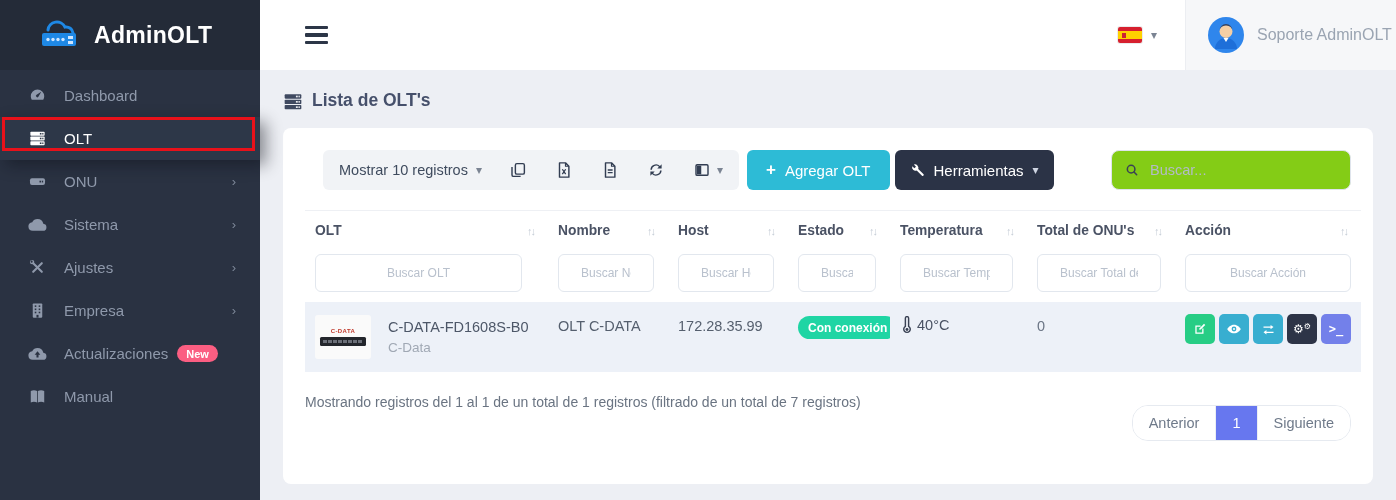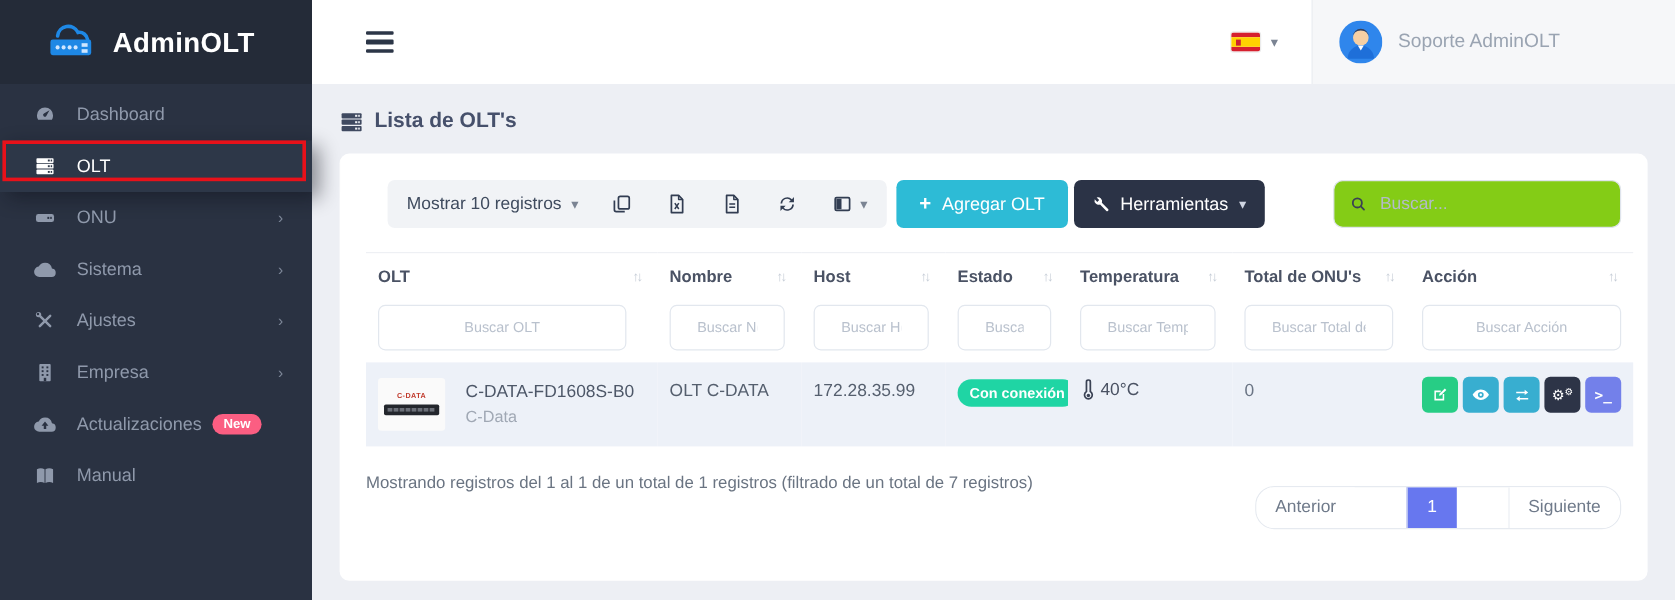--- a/index.html
+++ b/index.html
@@ -24,21 +24,21 @@
   
   .topbar { position:absolute; left:260px; top:0; right:0; height:70px; background:#fff; display:flex; align-items:center; }
   .hamburger { margin-left:45px; display:flex; flex-direction:column; gap:4px; cursor:pointer; }
   .hamburger div { width:23px; height:3.5px; background:#2c3647; border-radius:1px; }
   .topbar-right { margin-left:auto; display:flex; align-items:center; height:100%; }
   .flag-wrap { display:flex; align-items:center; gap:9px; margin-right:28px; cursor:pointer; }
   .flag { width:24px; height:16px; border-radius:2px; overflow:hidden; display:flex; flex-direction:column; box-shadow:0 0 0 1px rgba(0,0,0,.08); }
   .flag .r { flex:1; background:#d6202e; } .flag .y { flex:2; background:#ffd200; position:relative; }
   .flag .y::before { content:""; position:absolute; left:4px; top:2px; width:4px; height:5px; background:#c23; }
   .caret { color:#7b8493; font-size:12px; }
-  .user-box { width:303px; height:100%; background:#f6f7f9; border-left:1px solid #eceef2; display:flex; align-items:center; gap:13px; padding-left:22px; cursor:pointer; }
+  .user-box { width:211px; height:100%; background:#f6f7f9; border-left:1px solid #eceef2; display:flex; align-items:center; gap:13px; padding-left:22px; cursor:pointer; }
   .user-name { color:#9aa4b2; font-size:16px; }
 
   
   .content { position:absolute; left:260px; top:70px; right:0; bottom:0; background:#edeff4; padding:20px 23px 0 23px; }
   .page-title { display:flex; align-items:center; gap:9px; color:#46506b; font-weight:700; font-size:17.5px; }
   .card { margin-top:17px; background:#fff; border-radius:8px; padding:22px; height:356px; }
 
   
   .tbar { display:flex; align-items:center;padding-left:18px; }
   .len-group { background:#f1f3f6; border-radius:6px; height:40px; display:flex; align-items:center; padding:0 16px; gap:27px; color:#323d52; }
@@ -71,21 +71,21 @@
   .badge-con { background:#1fd5a4; color:#fff; font-size:12px; font-weight:700; padding:4.5px 10px; border-radius:12px; white-space:nowrap; }
   .temp { display:flex; align-items:center; gap:3px; color:#4a5263; }
   .actions { display:flex; gap:4px; }
   .abtn { width:30px; height:30px; border:none; border-radius:5px; color:#fff; display:inline-flex; align-items:center; justify-content:center; cursor:pointer; padding:0; }
   .abtn.green { background:#27cd85; } .abtn.teal { background:#38aed0; }
   .abtn.dark { background:#2d3447; font-size:12px; } .abtn.indigo { background:#7380ea; font-weight:700; font-size:12px; font-family:"DejaVu Sans Mono",monospace; }
 
   
   .tfoot { display:flex; align-items:flex-start; justify-content:space-between; margin-top:20px; }
   .info { font-size:14px; color:#6a7482; padding-top:2px; }
-  .pager { display:inline-flex; border:1px solid #e6eaf0; border-radius:16px; overflow:hidden; margin-top:13px;gap:43px; }
+  .pager { display:inline-flex; border:1px solid #e6eaf0; border-radius:16px; overflow:hidden; margin-top:13px; }
   .pbtn { background:#fff; border:none; padding:9px 16px; font-size:14.5px; color:#6f7a8a; cursor:pointer; font-family:inherit; border-left:1px solid #eceff3; }
   .pbtn:first-child { border-left:none; }
   .pbtn.active { background:#6777ef; color:#fff; }
 </style>
 </head>
 <body>
 
 <div class="sidebar">
   <div class="logo-area">
     <svg class="svgi" width="50" height="34" viewBox="0 0 50 34">

